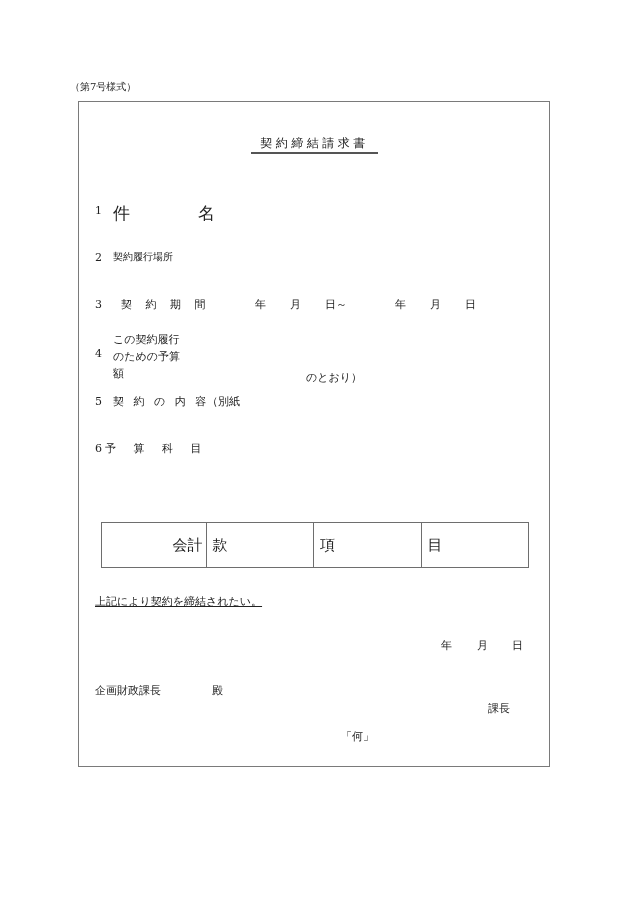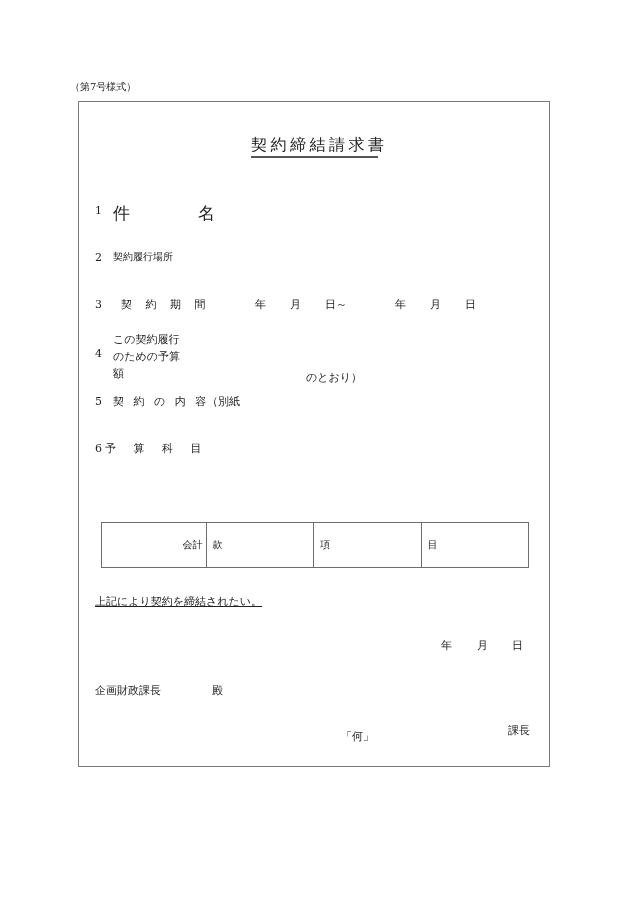--- a/index.html
+++ b/index.html
@@ -22,41 +22,41 @@
       position: absolute;
       left: 78px; top: 101px;
       width: 472px; height: 666px;
       border: 1px solid #7a7a7a;
       box-sizing: border-box;
     }
     .title {
       left: 251px; top: 137px;
       width: 127px;
       text-align: center;
-      font-size: 16px;
+      font-size: 12px;
       letter-spacing: 3.5px;
       padding-bottom: 3px;
       border-bottom: 2px solid #555555;
     }
     .num { font-size: 11px; }
     .table {
       position: absolute;
       left: 101px; top: 522px;
       width: 428px; height: 46px;
       border: 1px solid #6e6e6e;
       box-sizing: border-box;
       display: flex;
     }
     .cell {
       flex: 1;
       border-right: 1px solid #6e6e6e;
       display: flex;
       align-items: center;
       padding: 0 6px;
-      font-size: 10px;
+      font-size: 15px;
     }
     .cell:last-child { border-right: none; }
     .cell.right { justify-content: flex-end; padding-right: 3px; }
     .multiline { line-height: 17px; white-space: nowrap; }
   </style>
 </head>
 <body>
 
 <div class="abs form-number">（第7号様式）</div>
 
@@ -112,13 +112,13 @@
 <div class="abs" style="left:95px; top:596px;text-decoration:underline;">上記により契約を締結されたい。</div>
 
 <div class="abs" style="left:441px; top:640px;">年</div>
 <div class="abs" style="left:477px; top:640px;">月</div>
 <div class="abs" style="left:512px; top:640px;">日</div>
 
 <div class="abs" style="left:95px; top:685px;">企画財政課長</div>
 <div class="abs" style="left:212px; top:685px;">殿</div>
 
 <div class="abs" style="left:341px; top:731px;">「何」</div>
-<div class="abs" style="left:488px; top:725px;margin-left:20px;">課長</div>
+<div class="abs" style="left:488px; top:703px;">課長</div>
 
 </body></html>

